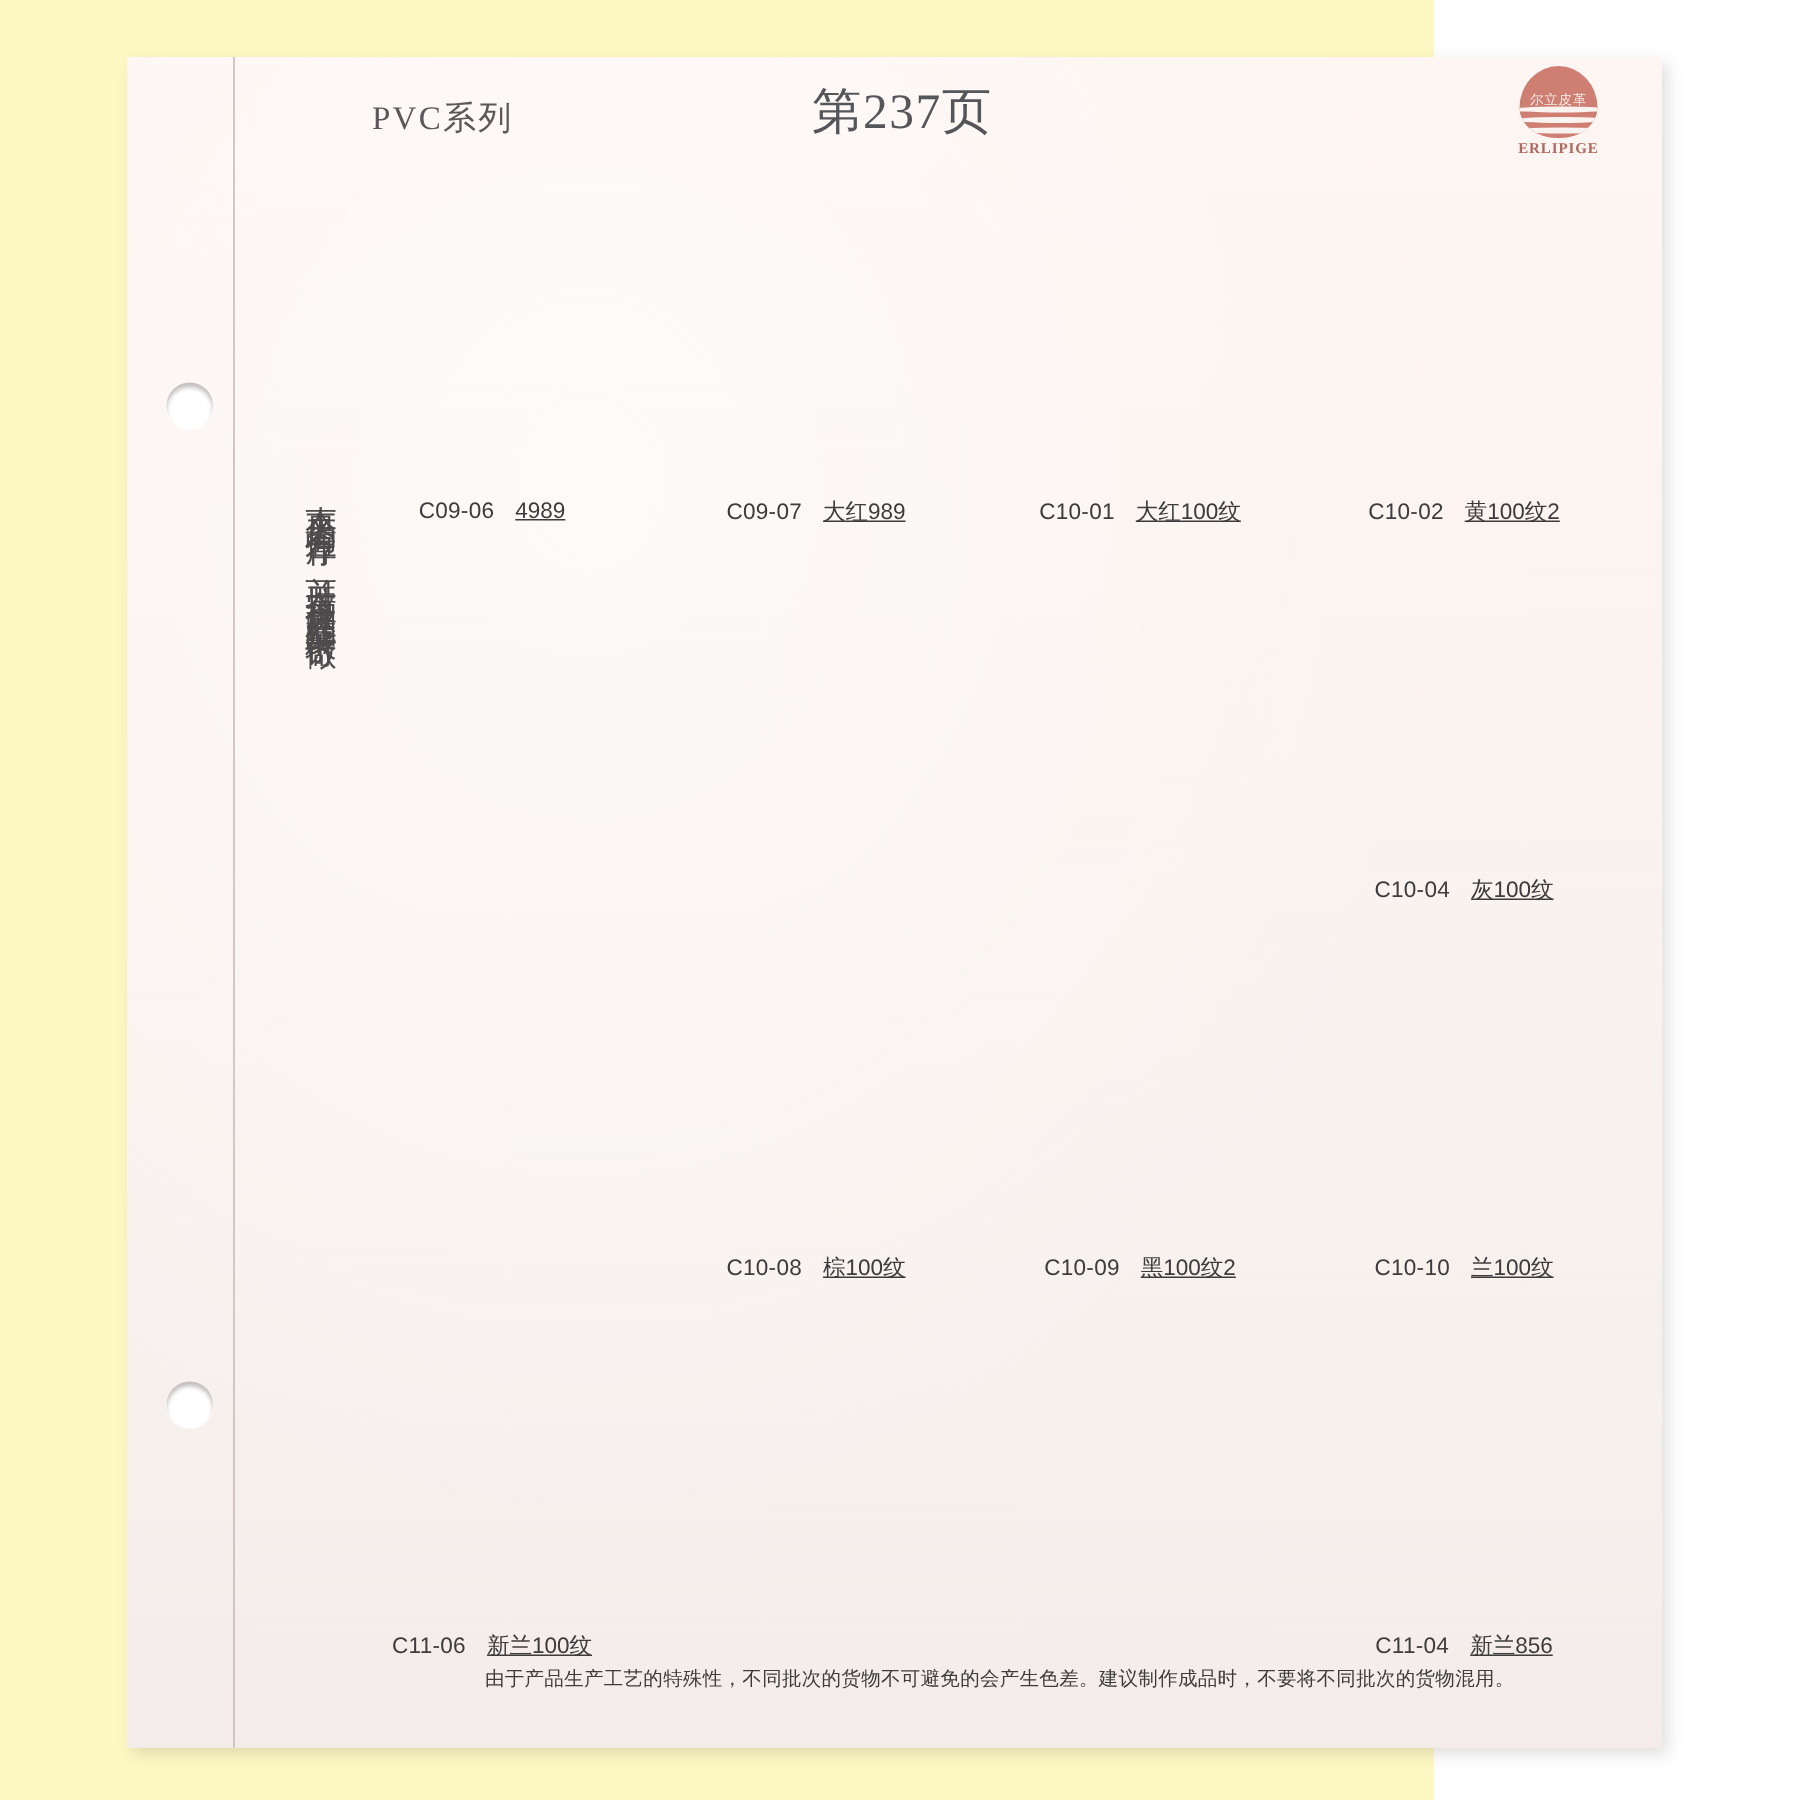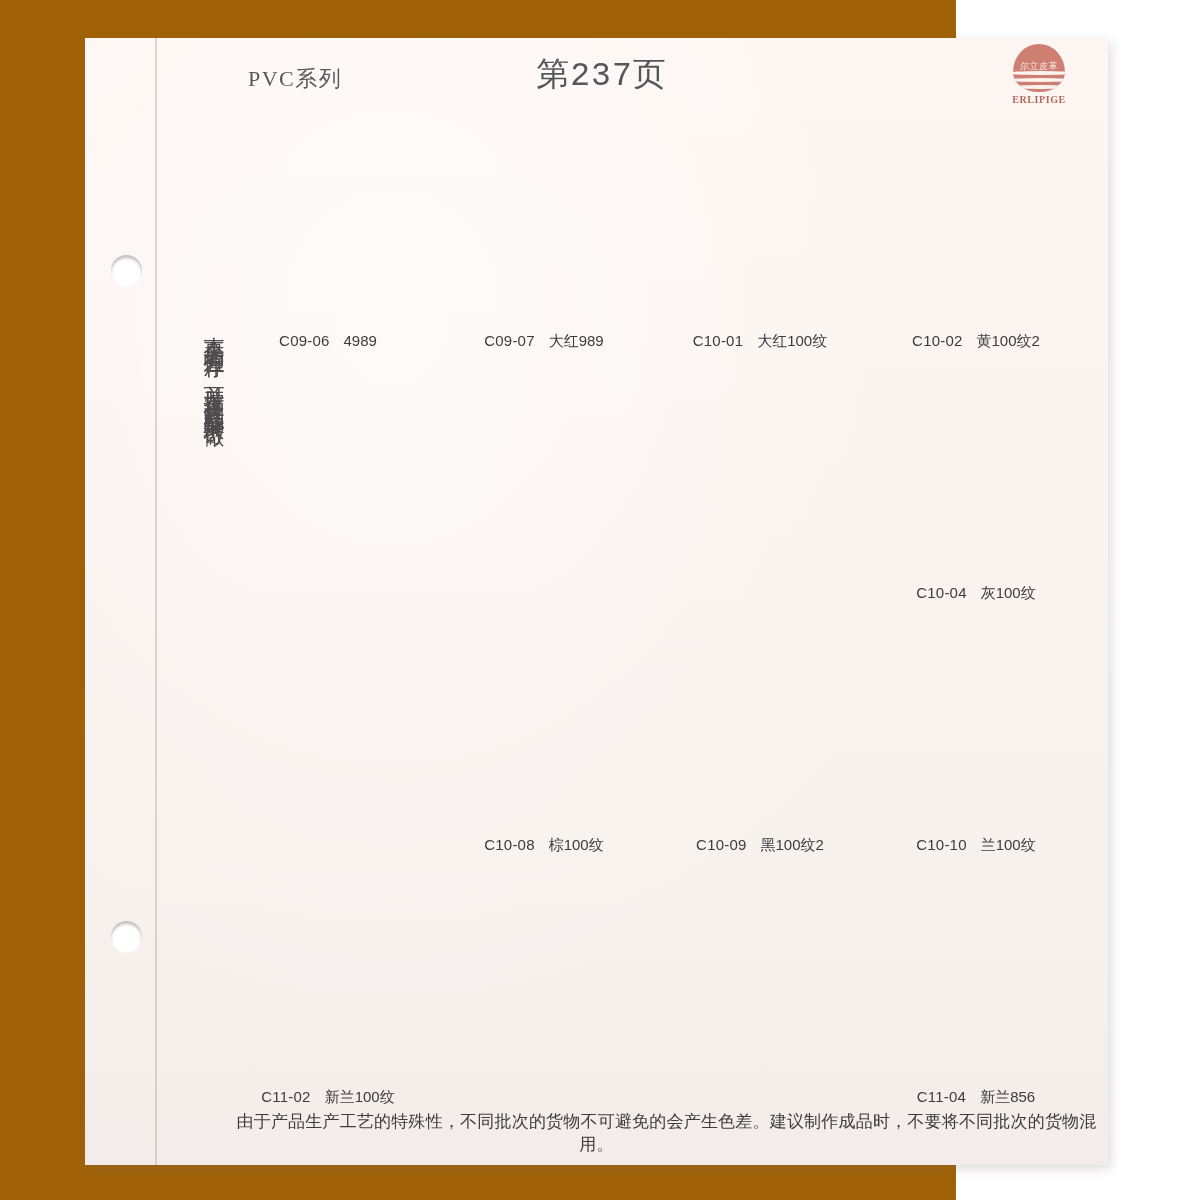--- a/index.html
+++ b/index.html
@@ -9,21 +9,21 @@
     width: 1200px;
     height: 1200px;
     overflow: hidden;
     font-family: "Liberation Sans", sans-serif;
   }
 
   #stage {
     position: relative;
     width: 956px;
     height: 1200px;
-    background: #a16207;
+    background: #fef9c3;
   }
 
   
   .page {
     position: absolute;
     left: 85px;
     top: 38px;
     width: 1023px;
     height: 1127px;
     background: #fbf4f0;
@@ -79,21 +79,21 @@
     font-size: 22px;
     letter-spacing: 1.5px;
     color: #5c585a;
   }
   .page-number {
     position: absolute;
     left: 0;
     top: 14px;
     width: 1023px;
     text-align: center;
-    font-family: Liberation Mono, monospace;
+    font-family: Liberation Serif, serif;
     font-size: 33px;
     letter-spacing: 1px;
     color: #55565a;
     text-indent: 10px;
   }
 
   
   .logo {
     position: absolute;
     right: 26px;
@@ -242,31 +242,31 @@
     left: 0;
     top: 232px;
     width: 186px;
     text-align: center;
     font-family: "Liberation Sans", sans-serif;
     font-size: 15px;
     color: #3d3b3c;
     white-space: nowrap;
   }
   .caption .code { letter-spacing: 0.2px; }
-  .caption .name { margin-left: 14px; }
+  .caption .name { margin-left: 14px; text-decoration: underline; }
 
   
   .footer-note {
     position: absolute;
     left: 0;
     top: 1072px;
     width: 1023px;
     text-align: center;
     font-family: Liberation Sans, sans-serif;
-    font-size: 17px;
+    font-size: 13px;
     letter-spacing: 0.2px;
     color: #3e3b3c;
     text-indent: 140px;
   }
 </style>
 </head>
 <body>
 
 <div id="stage">
 
@@ -369,21 +369,21 @@
           </div>
         </div>
       </div>
 
       <div class="row">
         <div class="cell c0">
           <div class="chip">
             <div class="chip-inner" style="background-color: rgb(114, 188, 212);"></div>
           </div>
           <div class="caption">
-            <span class="code">C11-02</span><span class="name">新兰100纹</span>
+            <span class="code">C11-06</span><span class="name">新兰100纹</span>
           </div>
         </div>
         <div class="cell c3">
           <div class="chip">
             <div class="chip-inner" style="background-color: rgb(42, 48, 80);"></div>
           </div>
           <div class="caption">
             <span class="code">C11-04</span><span class="name">新兰856</span>
           </div>
         </div>

